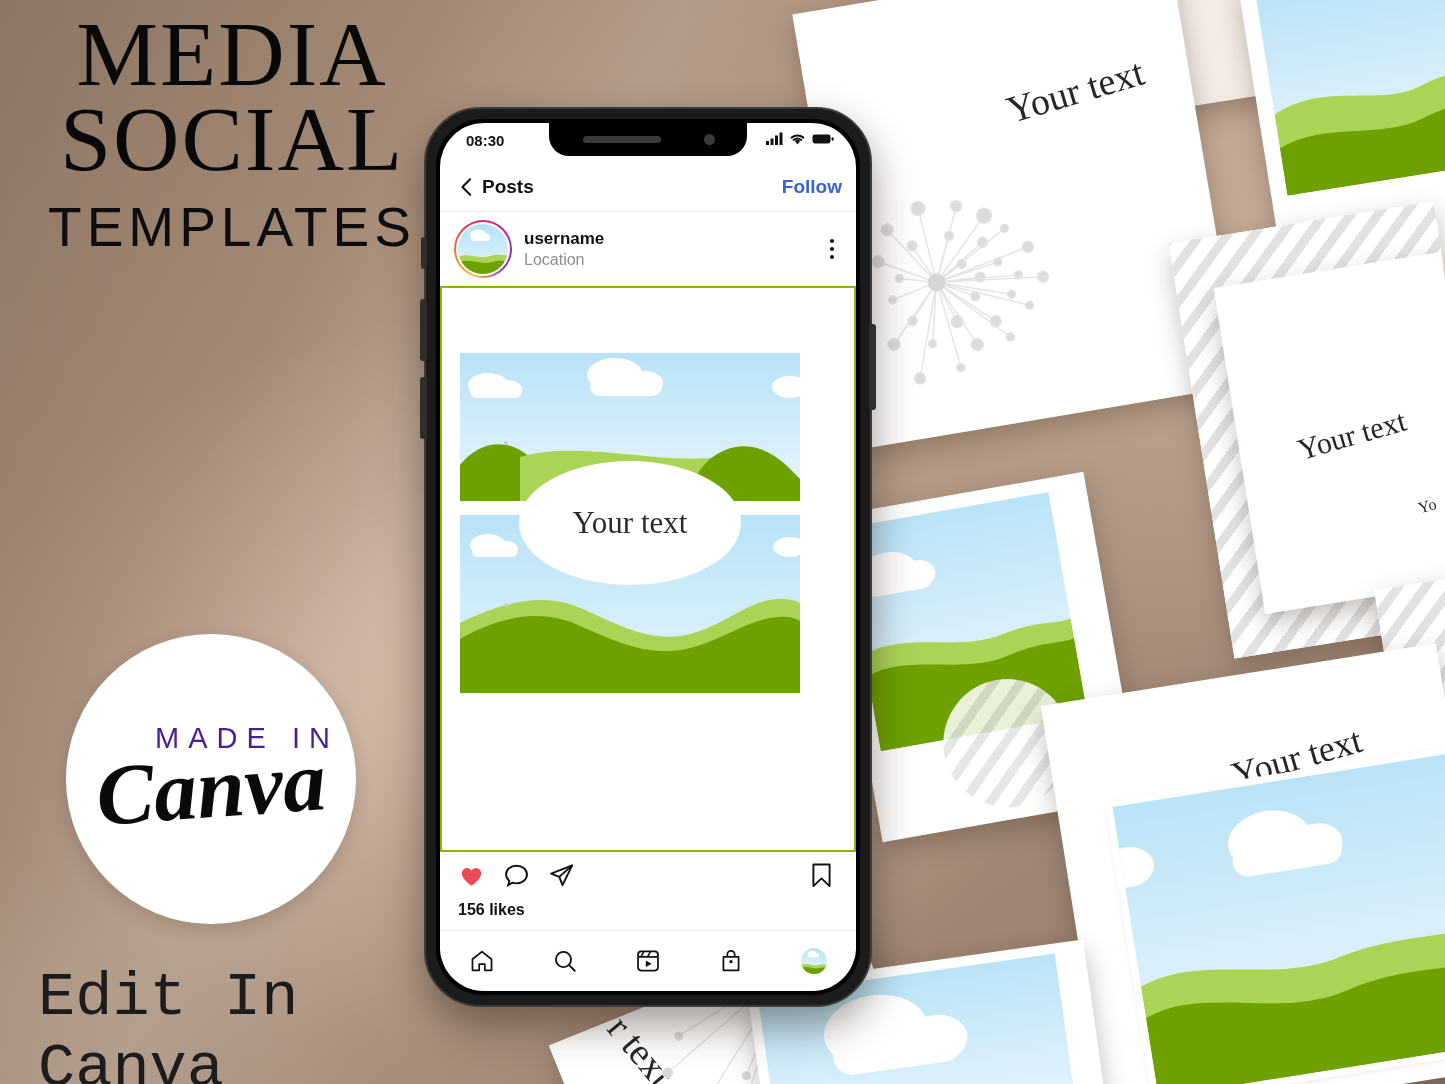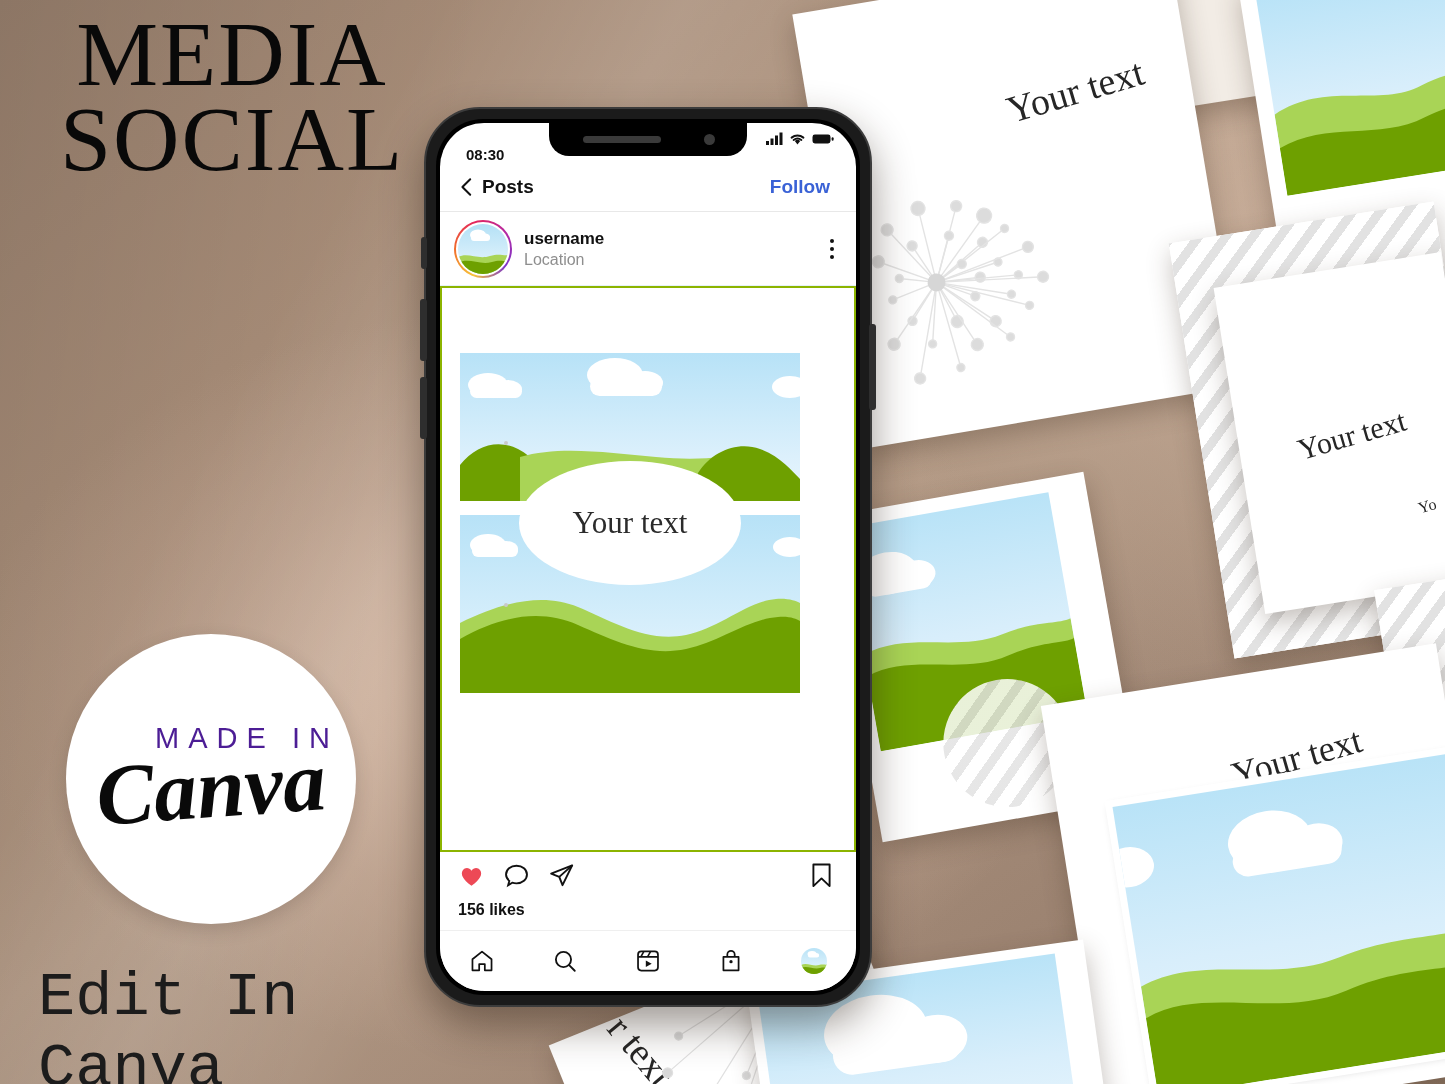--- a/index.html
+++ b/index.html
@@ -97,24 +97,24 @@
   .btn-pwr{right:-6px;top:215px;width:7px;height:86px;}
 
   .notch{
     position:absolute;left:50%;transform:translateX(-50%);top:0;
     width:198px;height:33px;background:#000;border-radius:0 0 20px 20px;z-index:5;
   }
   .notch .speaker{position:absolute;left:34px;top:13px;width:78px;height:7px;background:#3a3a3a;border-radius:4px;}
   .notch .cam{position:absolute;right:32px;top:11px;width:11px;height:11px;background:#3a3a3a;border-radius:50%;}
 
   .statusbar{position:absolute;left:0;right:0;top:0;height:38px;z-index:4;}
-  .st-time{position:absolute;left:26px;top:23px;font-size:15px;font-weight:700;color:#111;}
+  .st-time{position:absolute;left:26px;top:9px;font-size:15px;font-weight:700;color:#111;}
   .st-icons{position:absolute;right:22px;top:9px;display:flex;align-items:center;gap:6px;}
 
-  .navbar{position:absolute;left:0;right:12px;top:40px;height:48px;display:flex;align-items:center;}
+  .navbar{position:absolute;left:0;right:0;top:40px;height:48px;display:flex;align-items:center;}
   .nav-back{margin-left:16px;width:22px;height:22px;}
   .nav-title{font-size:19px;font-weight:700;color:#111;margin-left:4px;}
   .nav-follow{margin-left:auto;margin-right:14px;font-size:19px;font-weight:700;color:#3a62d6;}
   .rule{position:absolute;left:0;right:0;height:1px;background:#e8e8e8;}
 
   .userrow{position:absolute;left:0;right:0;top:90px;height:72px;display:flex;align-items:center;}
   .avatar-ring{
     margin-left:14px;width:58px;height:58px;border-radius:50%;
     background:conic-gradient(from 200deg,#f8c43a,#f06a2b,#e3265e,#b429a5,#7a34c9,#f8c43a);
     display:flex;align-items:center;justify-content:center;flex:0 0 auto;
@@ -306,20 +306,21 @@
             <ellipse cx="170" cy="68" rx="32" ry="24"></ellipse>
           <rect x="66" y="54" width="130" height="38" rx="19"></rect>
         </g>
       </svg>
     </div>
   </div>
 
   <div class="headline">
     <div class="h1">MEDIA</div>
     <div class="h1">SOCIAL</div>
+    <div class="h2">TEMPLATES</div>
   </div>
 
   <div class="editline">Edit In Canva</div>
 
   <div class="badge">
     <div class="madein">MADE IN</div>
     <div class="canva">Canva</div>
   </div>
 
   <div class="phone">

